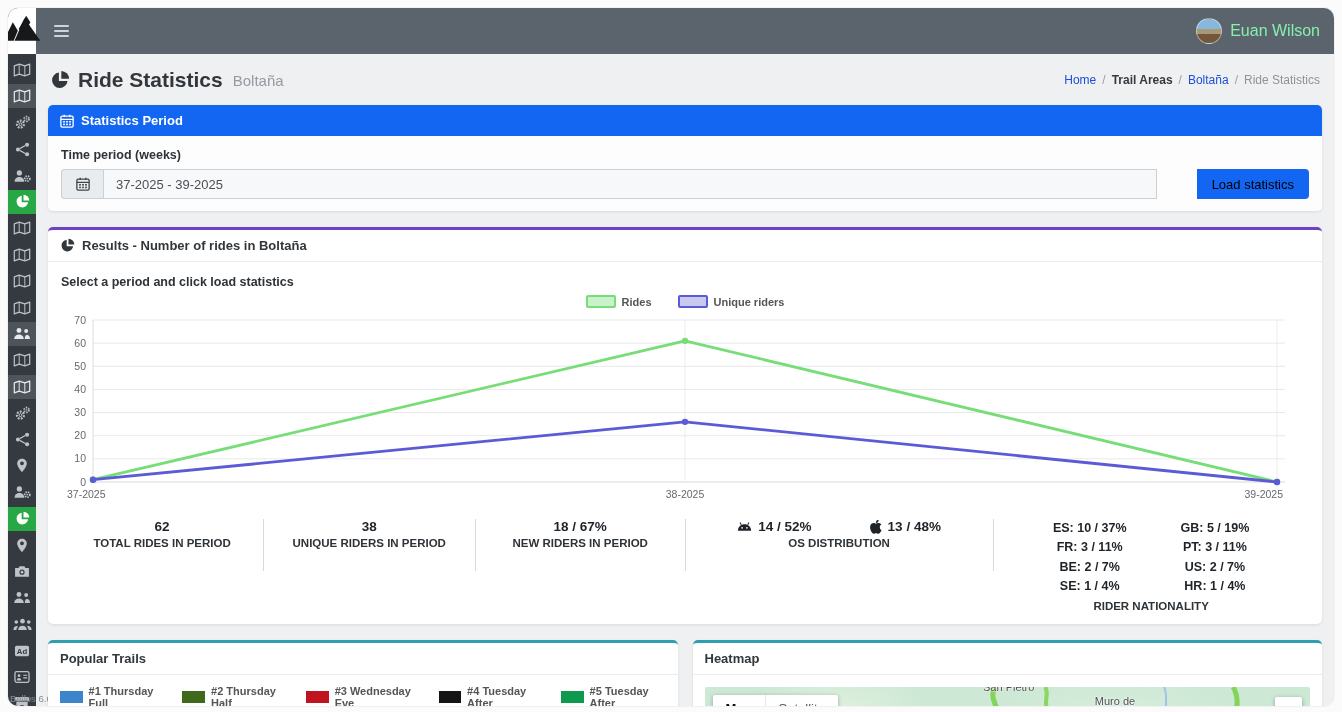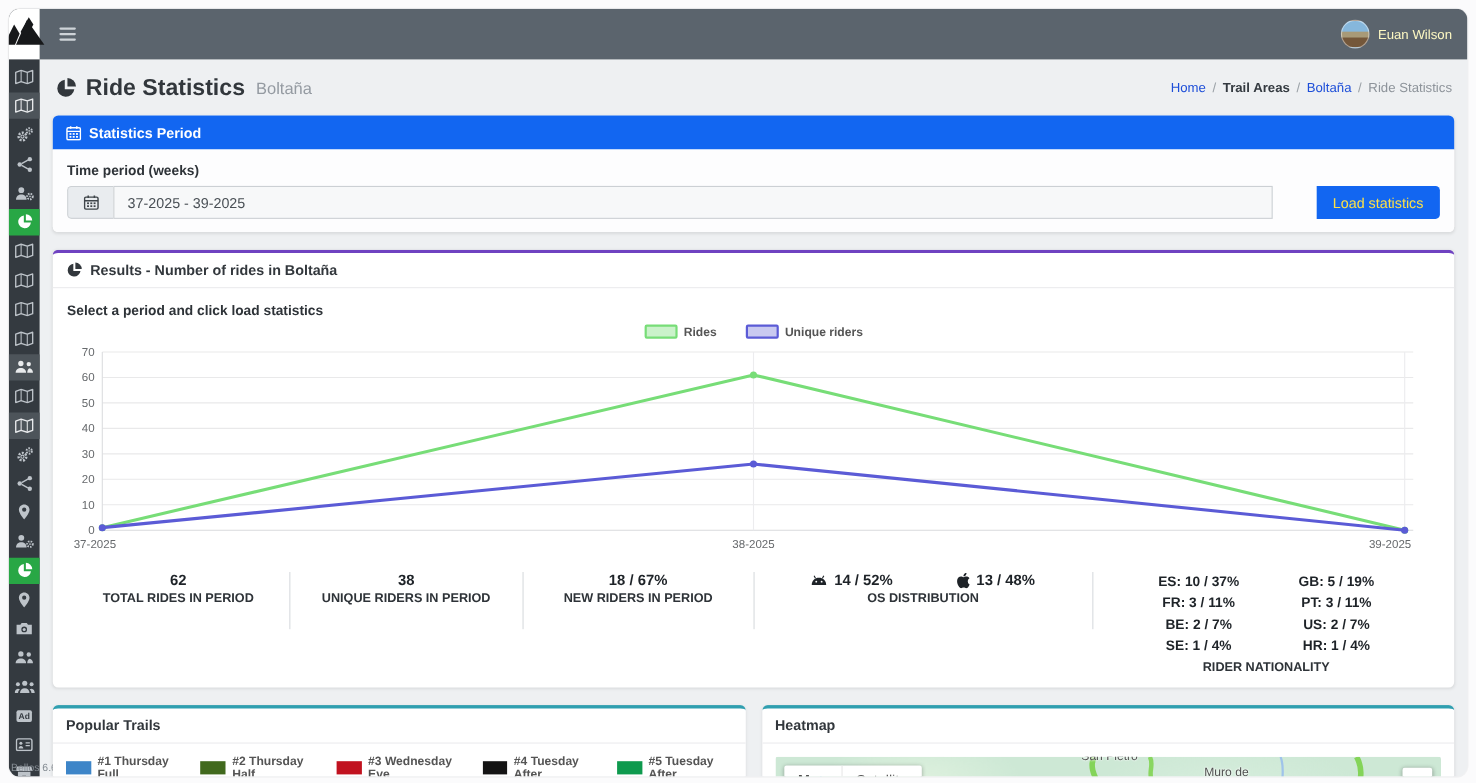--- a/index.html
+++ b/index.html
@@ -16,21 +16,21 @@
   .side-item.dark { background:#4d545a; color:#e8eaec; }
   .side-item.green { background:#28a745; color:#ffffff; }
   .sicon { display:flex; align-items:center; justify-content:center; }
   .version { position:absolute; bottom:2px; left:2px; font-size:9.5px; color:#858c93; white-space:nowrap; }
 
   
   .main { flex:1; display:flex; flex-direction:column; min-width:0; }
   .topbar { height:46px; background:#5b646d; display:flex; align-items:center; padding:0 14px 0 18px; flex-shrink:0; }
   .hamburger { display:flex; flex-direction:column; gap:3px; cursor:pointer; }
   .hamburger span { width:15px; height:2.2px; background:#ced3d8; border-radius:1px; }
-  .user { margin-left:auto; display:flex; align-items:center; gap:8px; font-size:12px; color:#fef9c3; cursor:pointer; }
+  .user { margin-left:auto; display:flex; align-items:center; gap:8px; font-size:16px; color:#86efac; cursor:pointer; }
   .avatar { width:26px; height:26px; border-radius:50%; border:1px solid rgba(255,255,255,.45);
             background:linear-gradient(#86b7dc 0 42%, #a89a78 42% 62%, #74573a 62% 100%); }
 
   
   .content { flex:1; padding:10px 12px 0; overflow:hidden; position:relative; }
   .page-head { display:flex; align-items:center; margin:4px 2px 13px; }
   .page-title-wrap { display:flex; align-items:center; gap:8px; color:#32373c; }
   .page-title { font-size:21px; font-weight:700; }
   .page-subtitle { font-size:15px; color:#949aa1; margin-left:2px; }
   .breadcrumb { margin-left:auto; font-size:12px; display:flex; gap:6px; align-items:center; }
@@ -45,21 +45,21 @@
 
   
   .card-period .card-header { background:#1266f1; color:#fff; font-weight:600; border-radius:5px 5px 0 0; }
   .card-period .card-body { background:#fdfdfe; border-radius:0 0 5px 5px; }
   .field-label { font-size:12.5px; font-weight:700; color:#2e3338; margin-bottom:7px; }
   .input-group { display:flex; height:30px; }
   .ig-addon { width:42px; background:#e9ecef; border:1px solid #ccd0d4; border-right:none; border-radius:4px 0 0 4px;
               display:flex; align-items:center; justify-content:center; color:#3f454a; }
   .ig-input { flex:1; background:#f7f8f9; border:1px solid #ccd0d4; font-size:13px; color:#4a5056; padding:0 12px;
               font-family:"Liberation Sans", sans-serif; outline:none; }
-  .ig-btn { background:#1266f1; color:#fde047; border:none; border-radius:0 4px 4px 0; font-size:13px; padding:1px 15px;
+  .ig-btn { background:#1266f1; color:#000000; border:none; border-radius:0 4px 4px 0; font-size:13px; padding:1px 15px;
             font-family:"Liberation Sans", sans-serif; cursor:pointer;margin-left:40px; }
 
   
   .card-results { border-top:3px solid #6f42c1; }
   .card-results .card-header { border-bottom:1px solid #ececee; }
   .hint { font-size:12.5px; font-weight:700; color:#2e3338; margin:1px 0 6px; }
   .legend { display:flex; justify-content:center; gap:26px; font-size:11px; color:#555; align-items:center; }
   .legend-item { display:flex; align-items:center; cursor:pointer;font-weight:bold; }
   .swatch { width:30px; height:13px; border-radius:2px; border:2px solid; margin-right:6px; }
 

